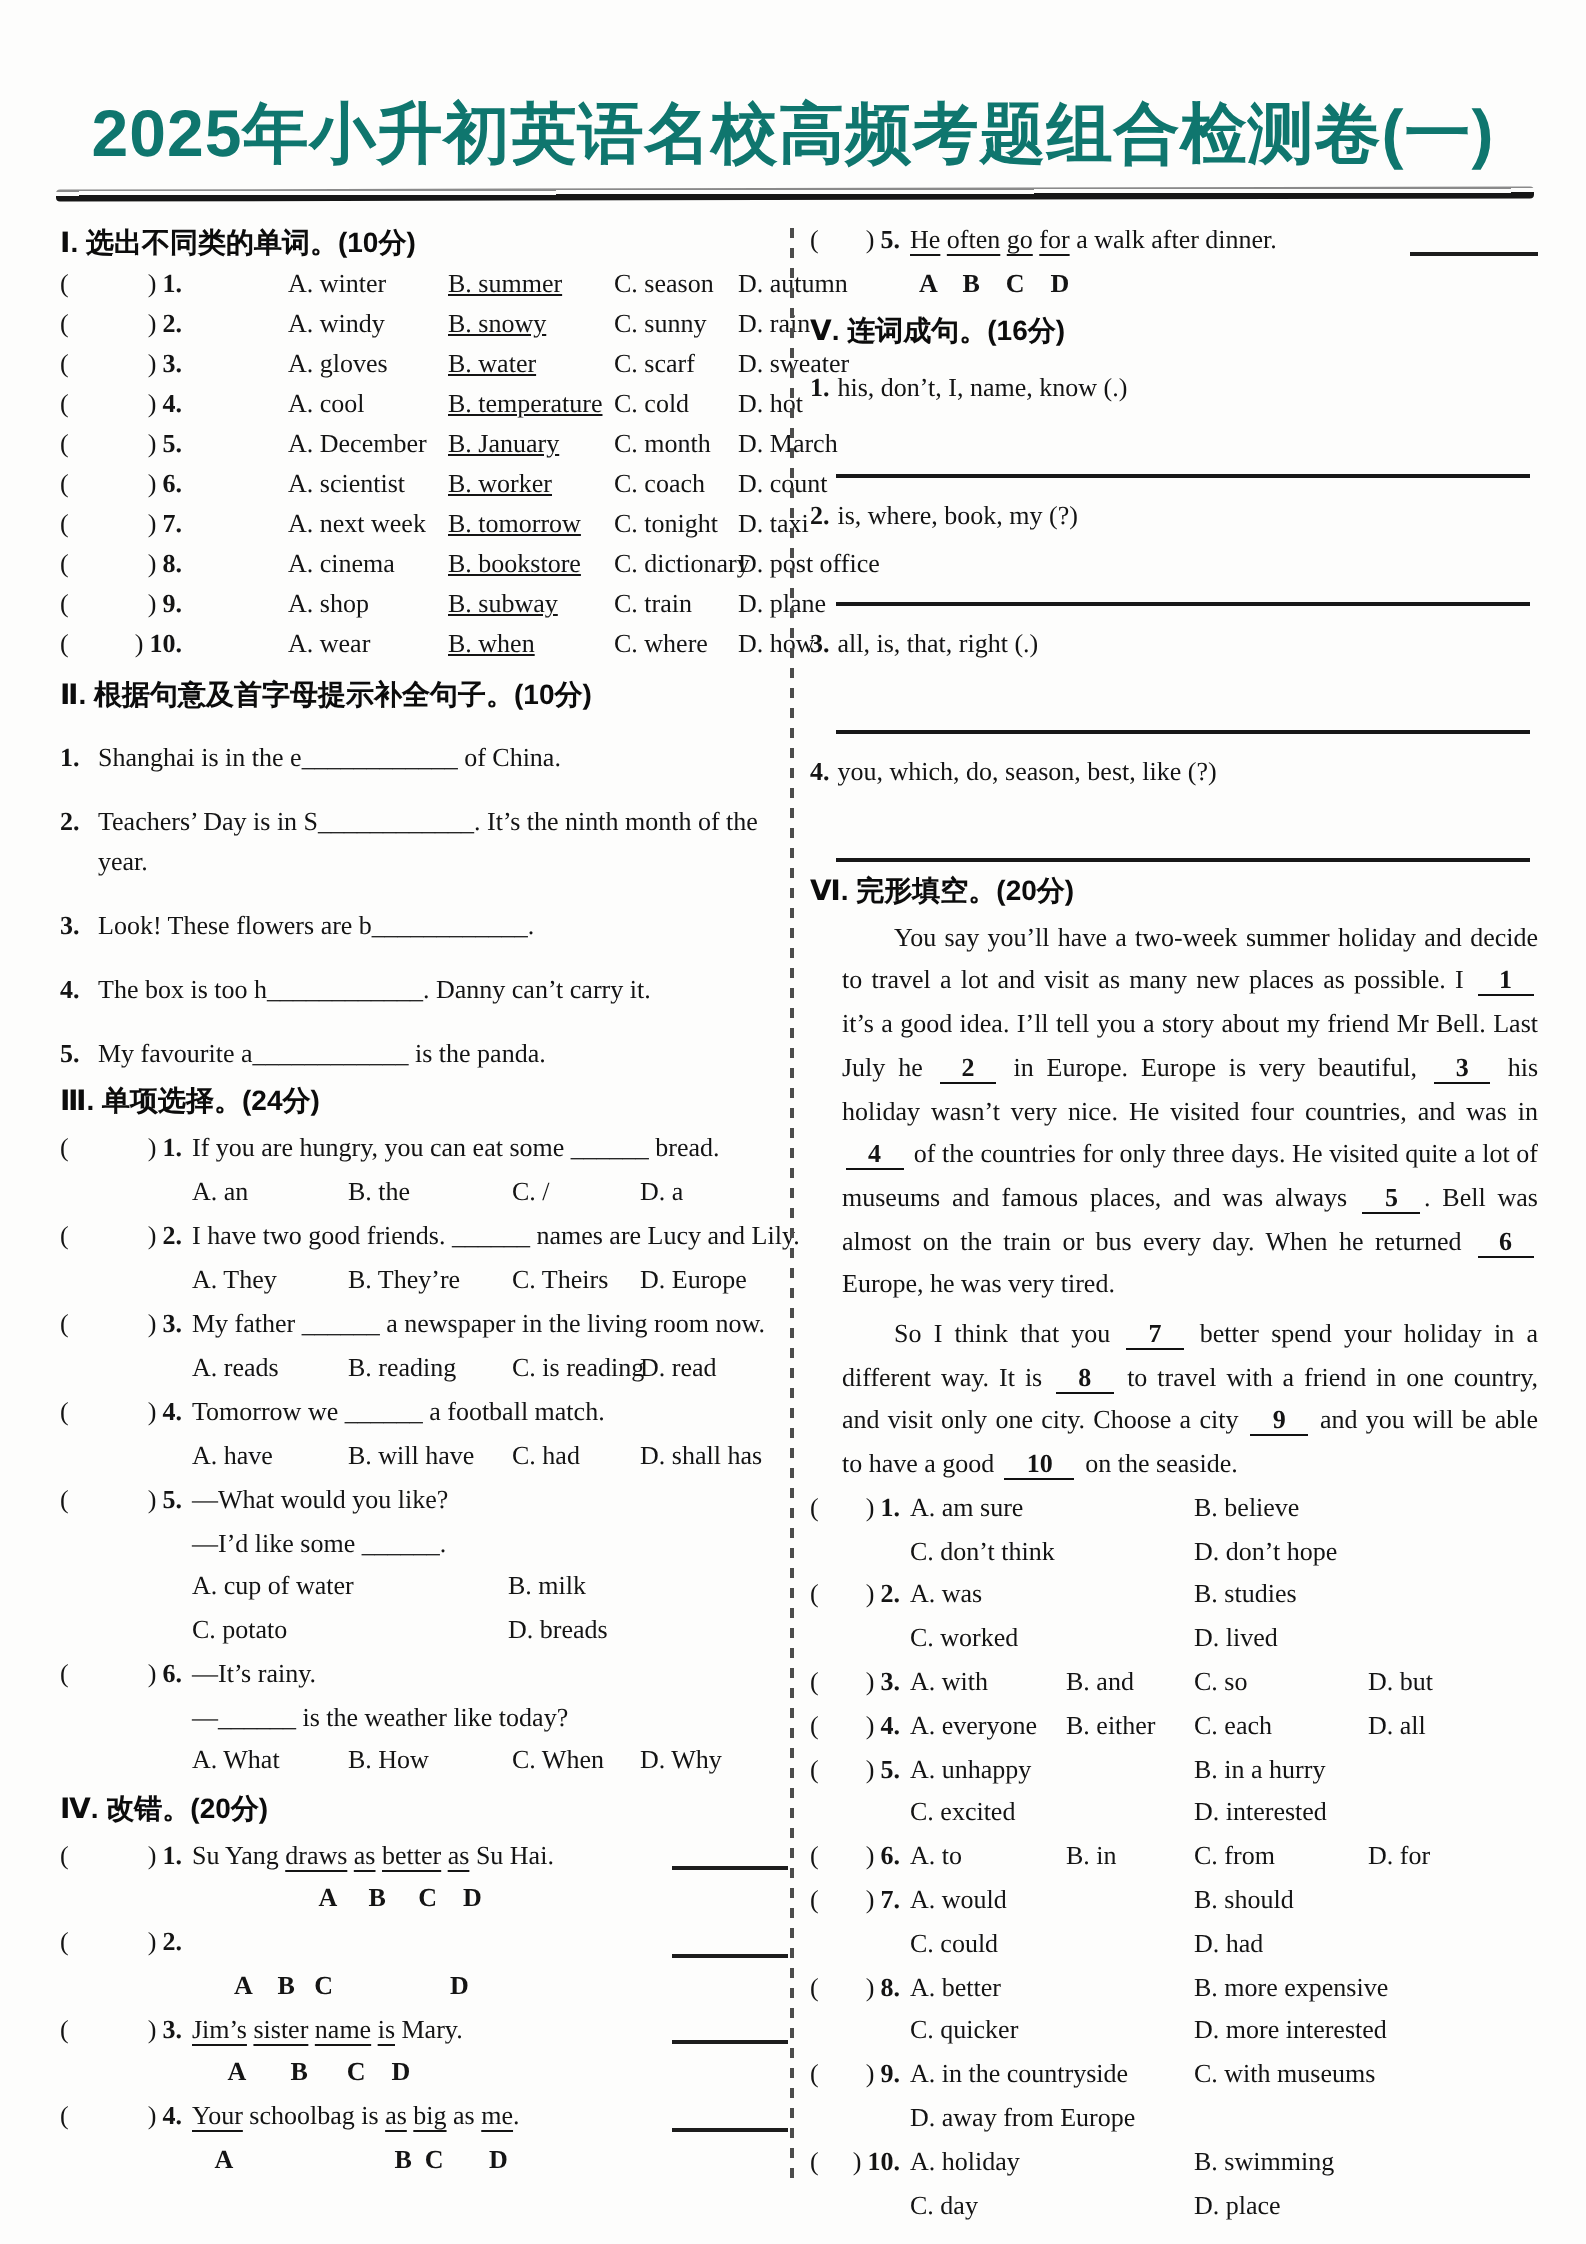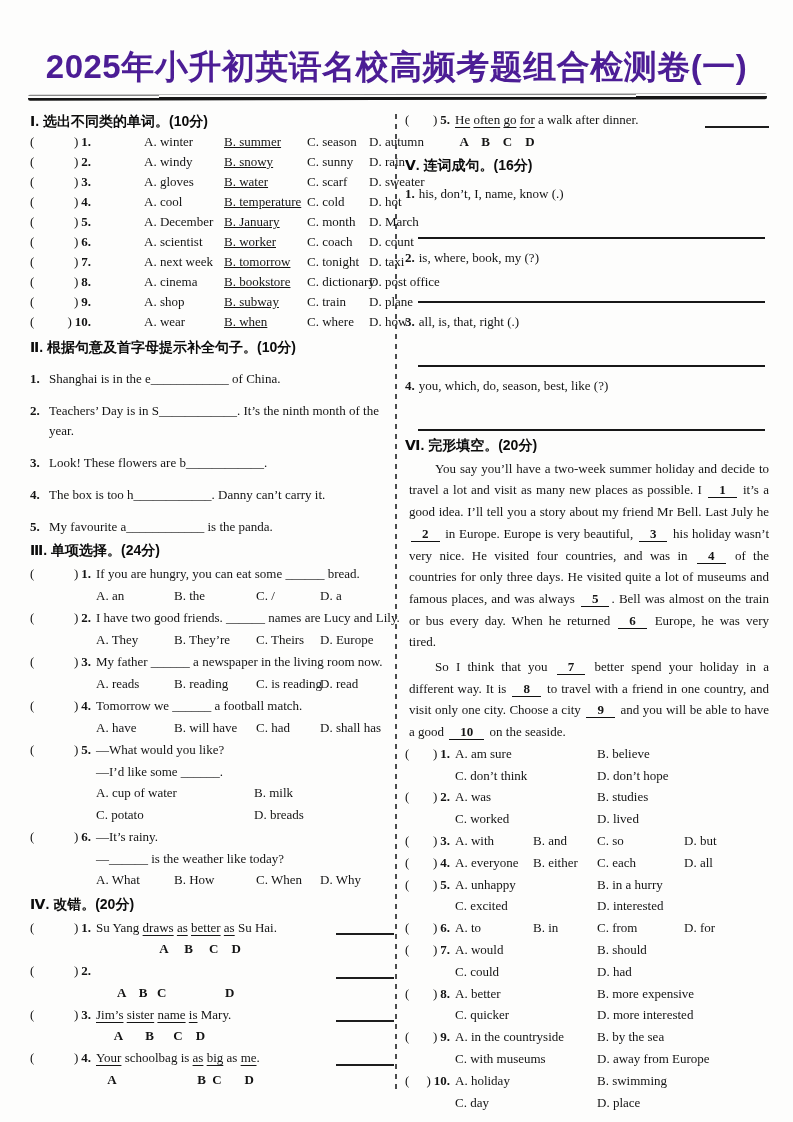--- a/index.html
+++ b/index.html
@@ -5,21 +5,21 @@
   html,body{margin:0;padding:0;background:#ffffff;}
   .page{
     position:relative;width:793px;height:1122px;overflow:hidden;
     background:#fdfdfc;color:#141414;
     font-family:"Liberation Serif","DejaVu Serif",serif;
     font-size:13px;
   }
   .title{
     margin:0;padding:46px 10px 0 10px;text-align:center;
     font-family:"Liberation Sans","DejaVu Sans",sans-serif;
-    font-weight:900;font-size:33px;letter-spacing:0.5px;line-height:1.25;color:#4c1d95;
+    font-weight:900;font-size:33px;letter-spacing:0.5px;line-height:1.25;color:#0f766e;
   }
   .rule{margin:7px 26px 0 28px;height:6px;
     background:linear-gradient(to bottom,#8a8a8a 0 1px,#fdfdfc 1px 3px,#161616 3px 6px);
     transform:skewY(-0.12deg);border-radius:2px;}
   .cols{display:flex;align-items:stretch;padding:8px 22px 0 30px;height:986px;}
   .col-left{width:364px;flex:none;}
   .divider{width:2px;flex:none;margin:6px 1px 4px 1px;
     background:repeating-linear-gradient(to bottom,#4c4c4c 0 5px,transparent 5px 10px);}
   .col-right{flex:1;padding-left:7px;min-width:0;}
 
@@ -64,21 +64,21 @@
   .s4-blank.r5{width:64px;margin-right:2px;}
   .s4-letters{white-space:pre;font-weight:bold;line-height:21px;}
   .u{text-decoration:underline;text-decoration-thickness:1px;text-underline-offset:3px;}
 
   
   .v-item{margin-top:9px;line-height:20px;}
   .v-item b{margin-right:4px;}
   .v-line{border-bottom:2px solid #181818;margin:33px 6px 6px 13px;height:0;}
 
   
-  .cloze{margin:3px 2px 0 4px;line-height:21.7px;text-indent:2em;text-align:justify;font-size:13px;}
+  .cloze{margin:3px 2px 0 16px;line-height:21.7px;text-indent:2em;text-align:justify;font-size:13px;}
   .cz{font-weight:bold;border-bottom:1.4px solid #111;padding:0 11px;margin:0 2px;}
   .s6-item{display:flex;align-items:flex-start;line-height:21.8px;}
   .s6-opts{display:grid;flex:1;min-width:0;white-space:nowrap;}
   .s6-opts.row{grid-template-columns:78px 64px 87px 1fr;}
   .s6-opts.two{grid-template-columns:142px 1fr;}
 </style>
 </head>
 <body>
 
 <div class="page">
@@ -532,21 +532,20 @@
               <span>D. more interested</span>
             </div>
           </div>
             <div class="s6-item">
             <span class="brkR">
               <span>(</span>
               <span class="pc"><span>)</span><b class="qn">9.</b></span>
             </span>
             <div class="s6-opts two">
               <span>A. in the countryside</span>
-              <span>B. by the sea</span>
               <span>C. with museums</span>
               <span>D. away from Europe</span>
             </div>
           </div>
             <div class="s6-item">
             <span class="brkR">
               <span>(</span>
               <span class="pc"><span>)</span><b class="qn">10.</b></span>
             </span>
             <div class="s6-opts two">

